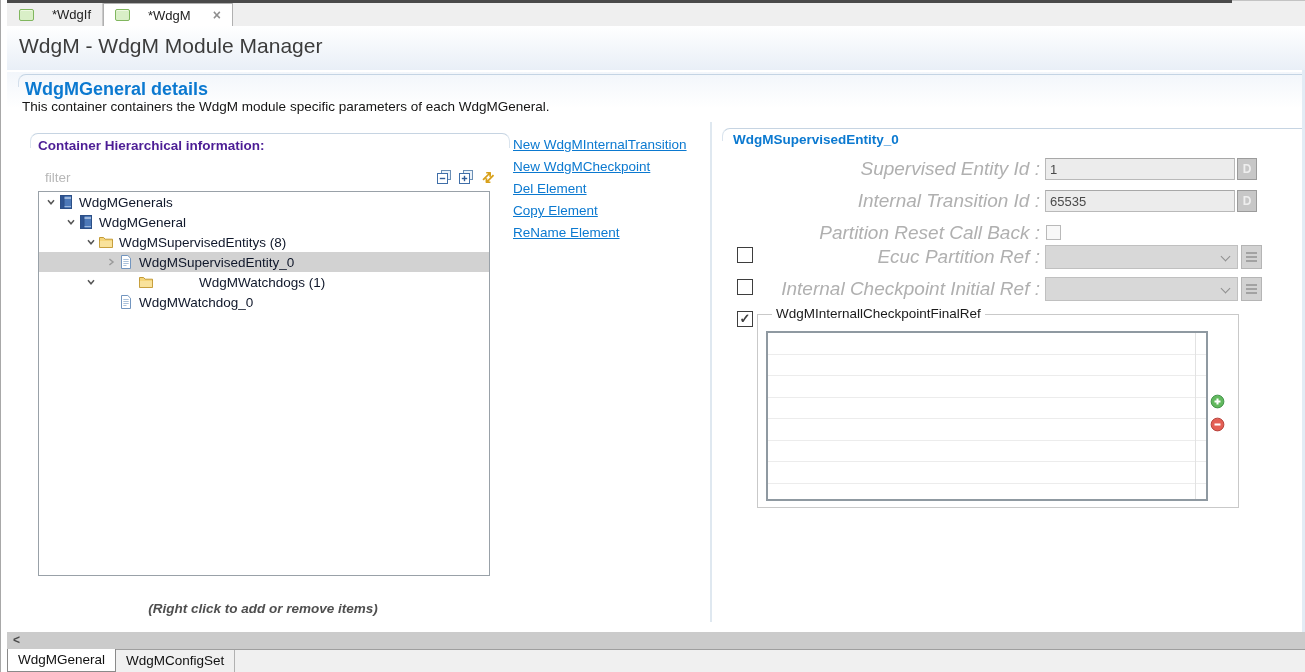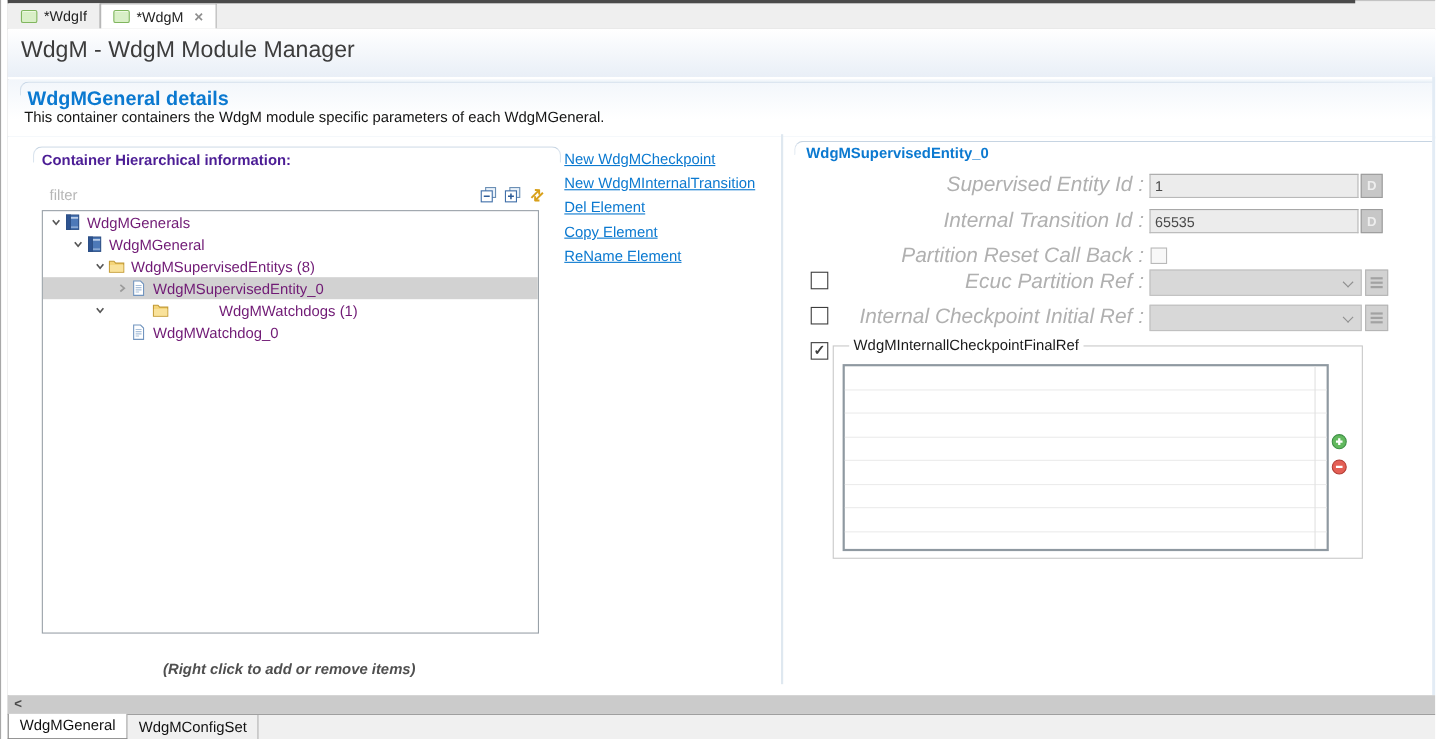--- a/index.html
+++ b/index.html
@@ -7,21 +7,21 @@
           font-family:"Liberation Sans",sans-serif;border-bottom:1px solid #9a9a9a;}
   
   .left-rail{position:absolute;left:0;top:0;width:6px;height:100%;background:#fff;
              border-left:1px solid #a8a8a8;border-right:1px solid #b4b4b4;}
   
   .etabstrip{position:absolute;left:7px;top:0;right:0;height:26px;background:#efefef;
              border-bottom:1px solid #bcbcbc;}
   .top-line{position:absolute;left:0;top:0;right:0;height:1px;background:#c3c3c3;}
   .top-drag{position:absolute;left:0;top:0;width:1225px;height:3px;background:#4a4a4a;}
   .etabs{position:absolute;left:1px;top:3px;display:flex;height:23px;}
-  .etab{display:flex;align-items:center;gap:6px;padding:0 11px;font-size:13px;color:#222;
+  .etab{display:flex;align-items:center;gap:18px;padding:0 11px;font-size:13px;color:#222;
         background:#efefef;border-right:1px solid #c9c9c9;cursor:default;}
   .etab.active{background:#fff;border:1px solid #b0b0b0;border-bottom:none;}
   .tab-glyph{width:13px;height:10px;background:#d9efc7;border:1px solid #80b65e;border-radius:2px;
              box-shadow:inset 0 1px 0 #eef9e2;}
   .etab-close{font-size:14px;font-weight:bold;color:#8f8f8f;margin-left:4px;line-height:12px;}
   
   .title-band{position:absolute;left:7px;top:26px;right:0;height:44px;
               background:linear-gradient(#ffffff,#e9eff7);}
   .title-band h1{margin:0;padding:8px 0 0 12px;font-size:21px;font-weight:400;color:#3c3c3c;}
   
@@ -42,21 +42,21 @@
               border-radius:8px 8px 0 0;}
   .lp-title{position:absolute;left:31px;top:14px;font-size:13.5px;font-weight:bold;color:#4c1d95;}
   .filter-input{position:absolute;left:36px;top:42px;width:380px;height:20px;border:none;outline:none;
                 background:transparent;font-family:"Liberation Sans",sans-serif;font-size:13.5px;color:#444;}
   .filter-input::placeholder{color:#b7b7b7;}
   .lp-tools{position:absolute;left:428px;top:44px;display:flex;align-items:center;gap:4px;}
   .tool-btn{width:18px;height:17px;display:flex;align-items:center;justify-content:center;cursor:default;}
   .sync-glyph{font-size:14px;font-weight:bold;color:#d8a01a;transform:rotate(-45deg);display:inline-block;}
   .tree{position:absolute;left:31px;top:67px;width:450px;height:383px;border:1px solid #99a1a8;
         background:#fff;overflow:hidden;}
-  .trow{height:20px;display:flex;align-items:center;font-size:13.5px;color:#701a75;white-space:nowrap;}
+  .trow{height:20px;display:flex;align-items:center;font-size:13.5px;color:#0f172a;white-space:nowrap;}
   .trow.selected{background:#d2d2d2;}
   .texp{width:15px;display:flex;align-items:center;justify-content:center;flex:0 0 15px;}
   .ticon{width:16px;height:16px;margin-right:5px;flex:0 0 16px;}
   .hint{position:absolute;left:31px;top:477px;width:450px;text-align:center;
         font-size:13.5px;font-style:italic;font-weight:bold;color:#4f4f4f;}
   
   .actions{position:absolute;left:506px;top:13px;display:flex;flex-direction:column;}
   .actions a{font-size:13.5px;color:#0b79d0;text-decoration:underline;height:22px;line-height:16px;cursor:pointer;}
   
   .rp-outline{position:absolute;left:715px;top:4px;right:3px;height:12px;
@@ -233,22 +233,22 @@
               <line x1="5.3" y1="7.5" x2="10.7" y2="7.5" stroke="#a9c0da"></line>
               <line x1="5.3" y1="9.5" x2="10.7" y2="9.5" stroke="#a9c0da"></line>
               <line x1="5.3" y1="11.5" x2="8.5" y2="11.5" stroke="#a9c0da"></line>
             </svg></span>
           <span>WdgMWatchdog_0</span>
         </div>
       </div>
     <div class="hint">(Right click to add or remove items)</div>
 
     <div class="actions" id="actions">
+        <a>New WdgMInternalTransition</a>
         <a>New WdgMCheckpoint</a>
-        <a>New WdgMInternalTransition</a>
         <a>Del Element</a>
         <a>Copy Element</a>
         <a>ReName Element</a>
       </div>
 
     <div class="rp-outline"></div>
     <div class="rp-title">WdgMSupervisedEntity_0</div>
 
     <div class="fld-label" style="top:34px">Supervised Entity Id :</div>
     <input class="fld-input" style="top: 34px;" disabled="" value="1">

